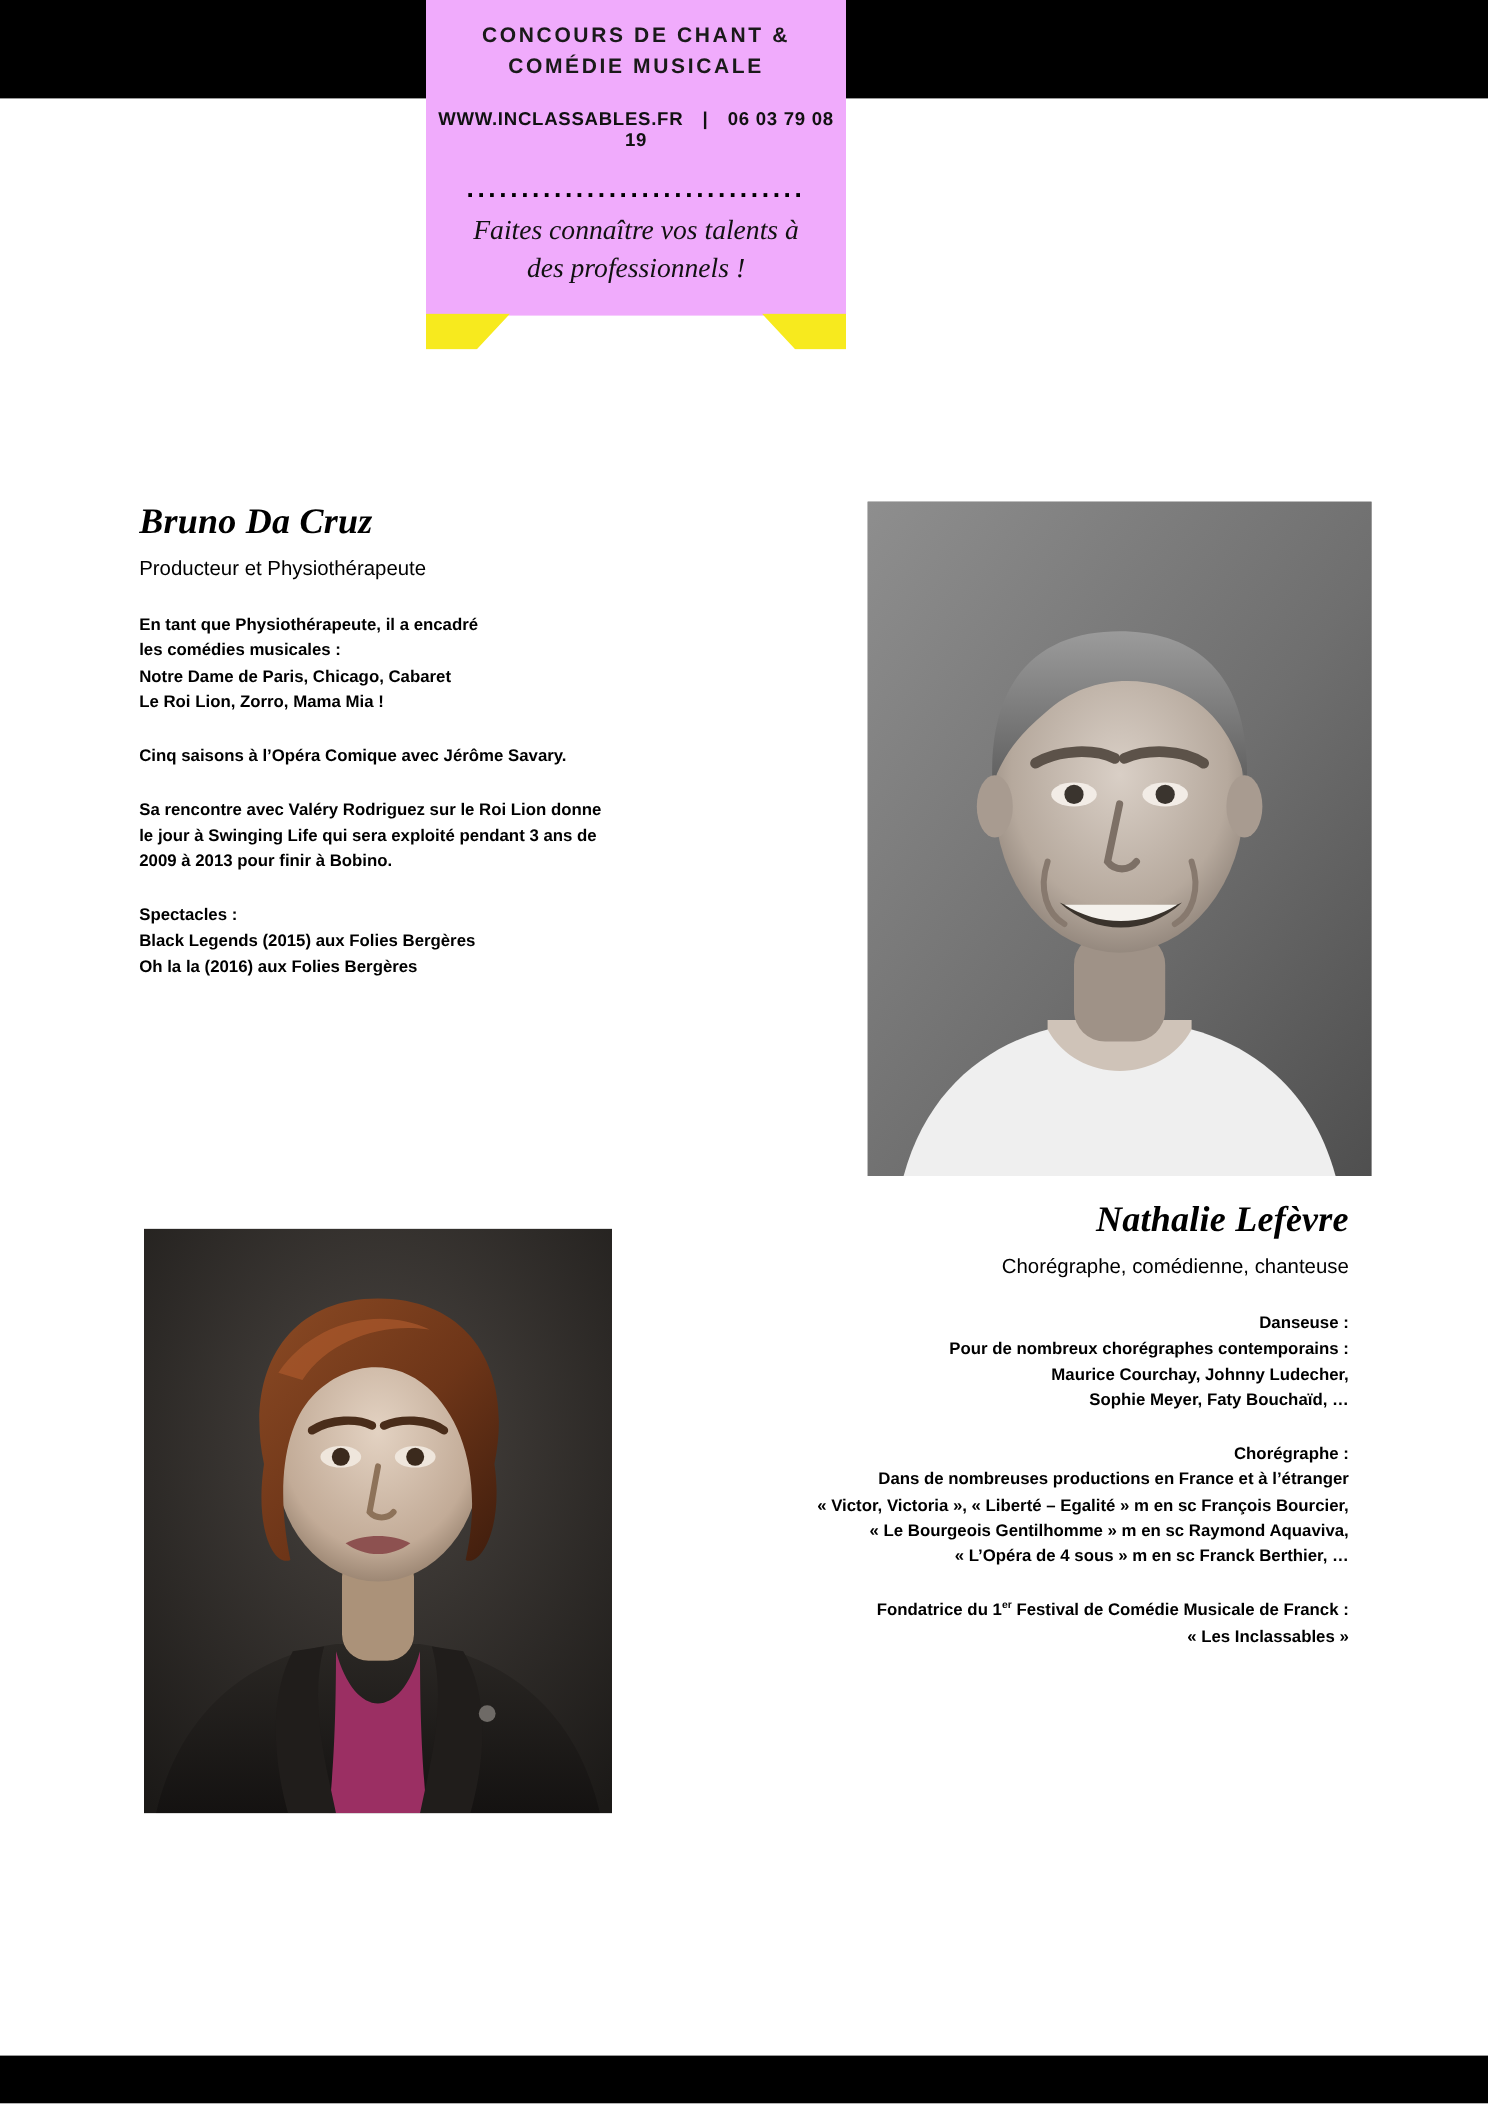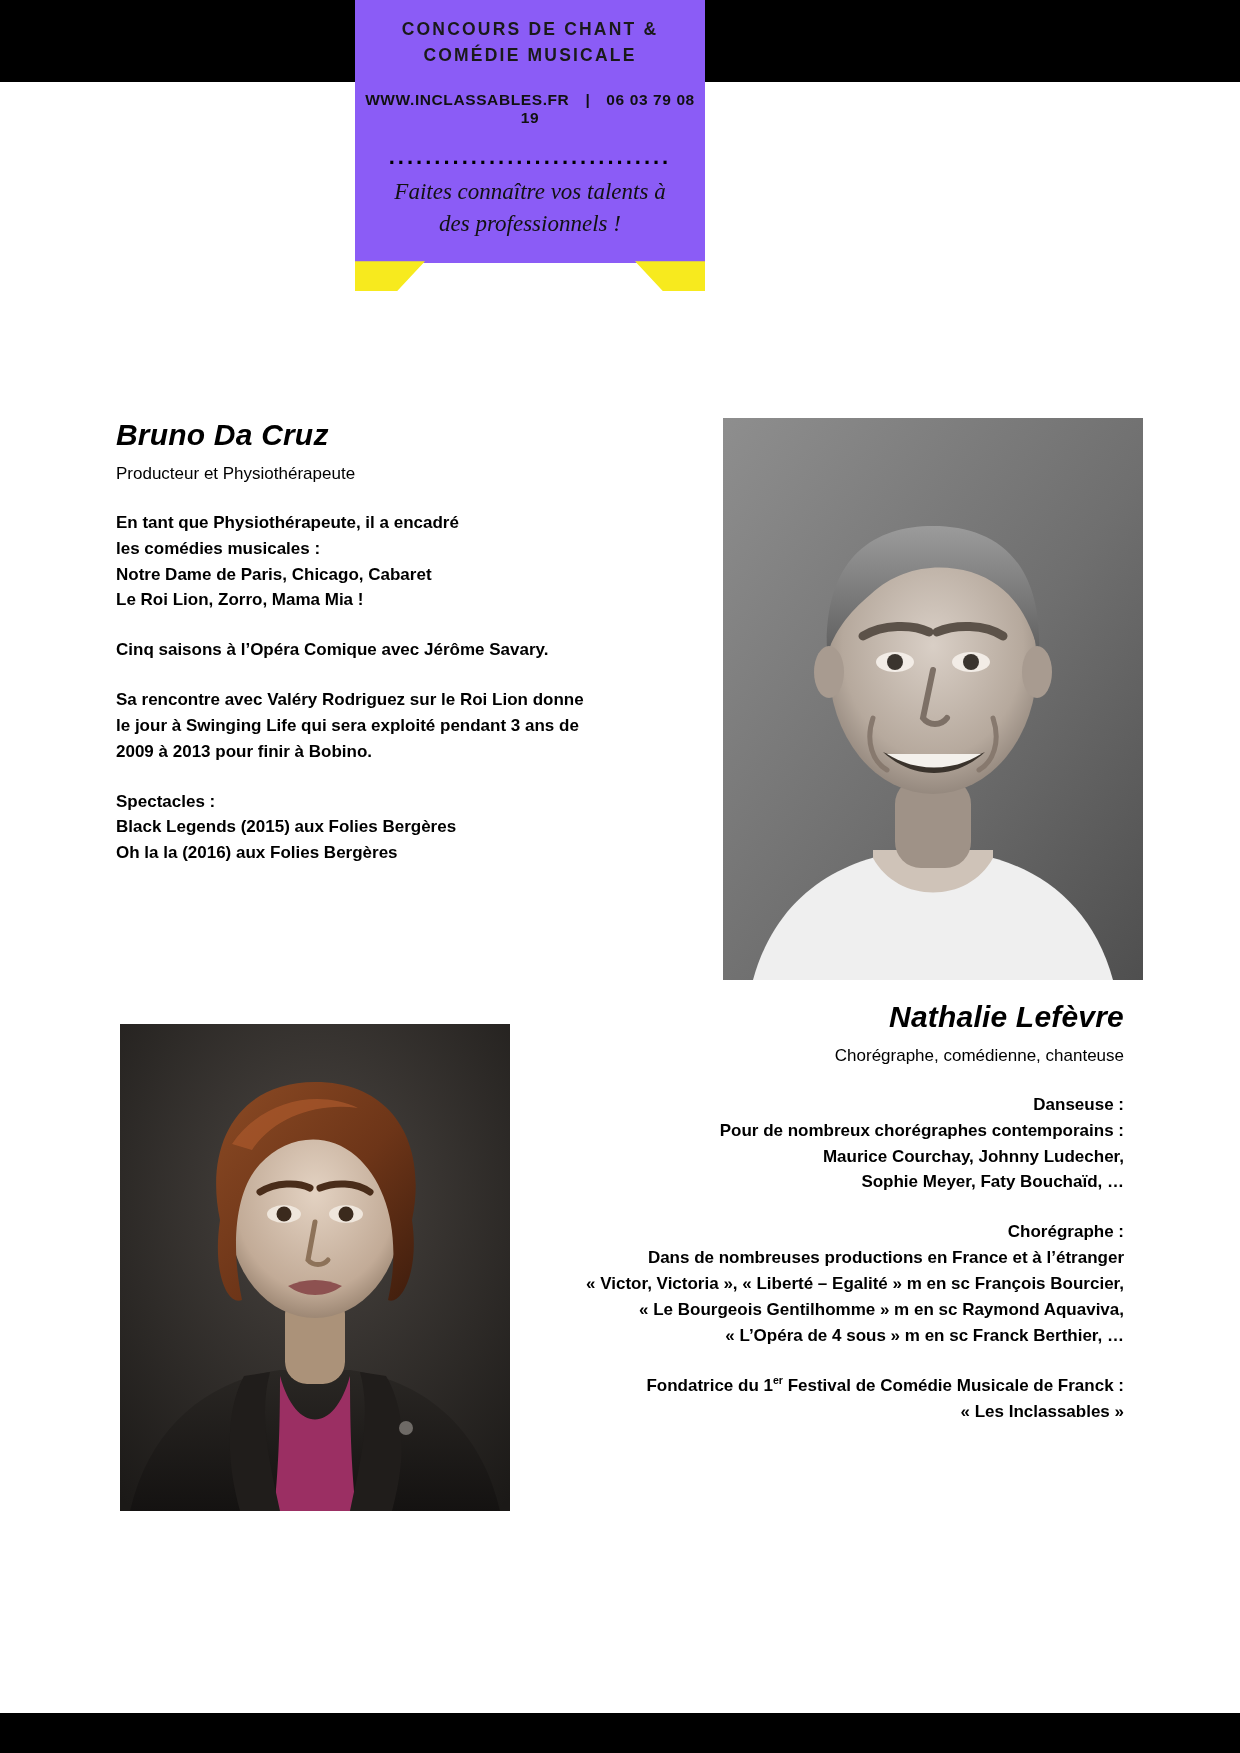--- a/index.html
+++ b/index.html
@@ -30,21 +30,21 @@
     width: 1240px;
     height: 40px;
     background: #000000;
   }
 
   .yellow-banner {
     position: absolute;
     top: 0;
     left: 355px;
     width: 350px;
-    background: #8b5cf6;
+    background: #f0abfc;
     padding: 0;
     text-align: center;
   }
   .yellow-banner .notch {
     position: absolute;
     bottom: -28px;
     left: 0;
     width: 350px;
     height: 30px;
     background: #f7ea1e;
@@ -108,28 +108,29 @@
     width: 690px;
     text-align: right;
   }
 
   .person-name {
     font-size: 30px;
     font-weight: bold;
     font-style: italic;
     letter-spacing: 0.2px;
     margin: 0 0 12px 0;
+    font-family: Liberation Serif, serif;
   }
   .person-role {
     font-size: 17px;
     font-weight: normal;
     margin: 0 0 26px 0;
   }
   .bio-para {
-    font-size: 17px;
+    font-size: 14px;
     font-weight: bold;
     line-height: 1.52;
     margin: 0 0 24px 0;
     white-space: pre-line;
   }
   .bio-para:last-child { margin-bottom: 0; }
 
   
   .photo {
     position: absolute;

